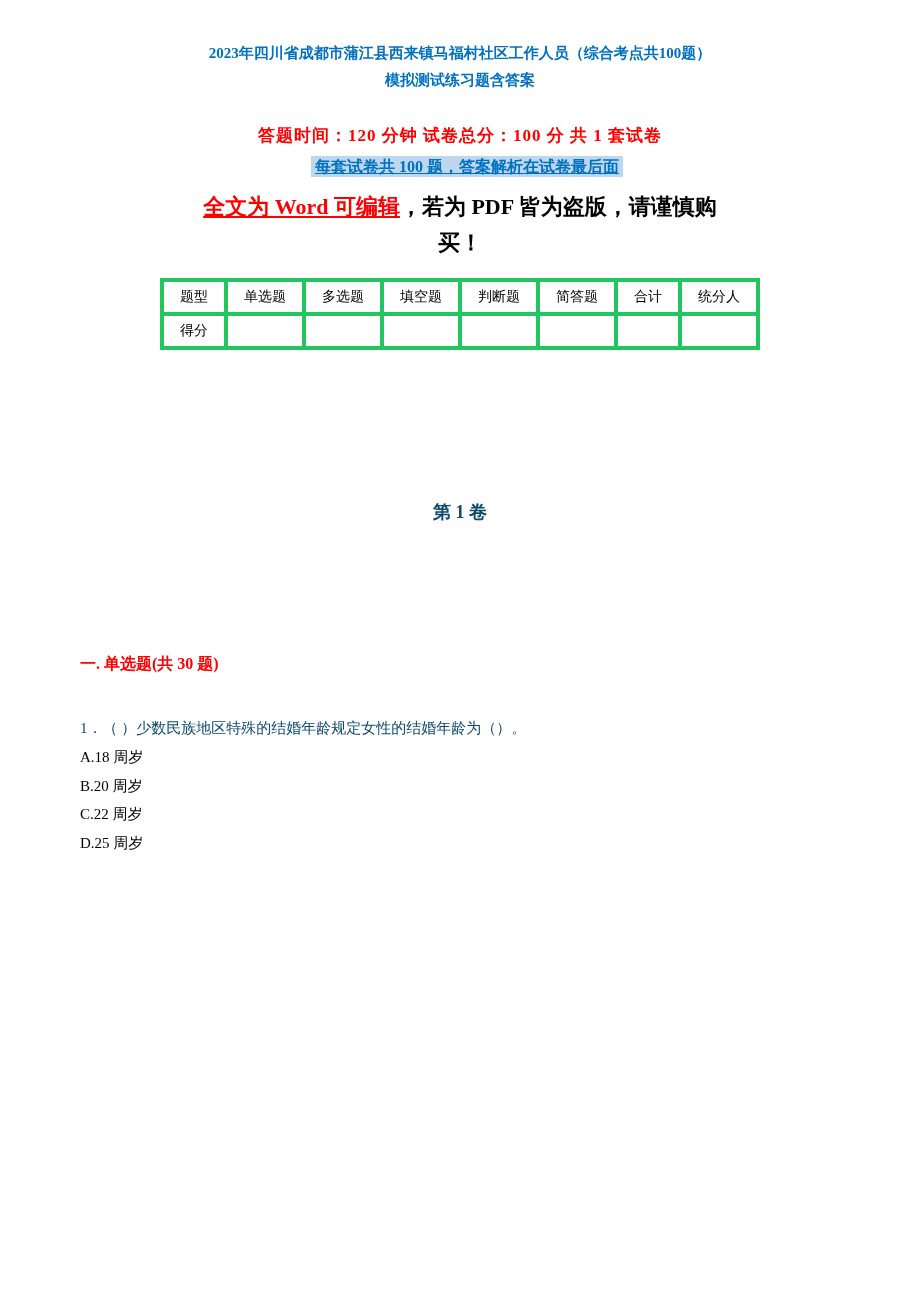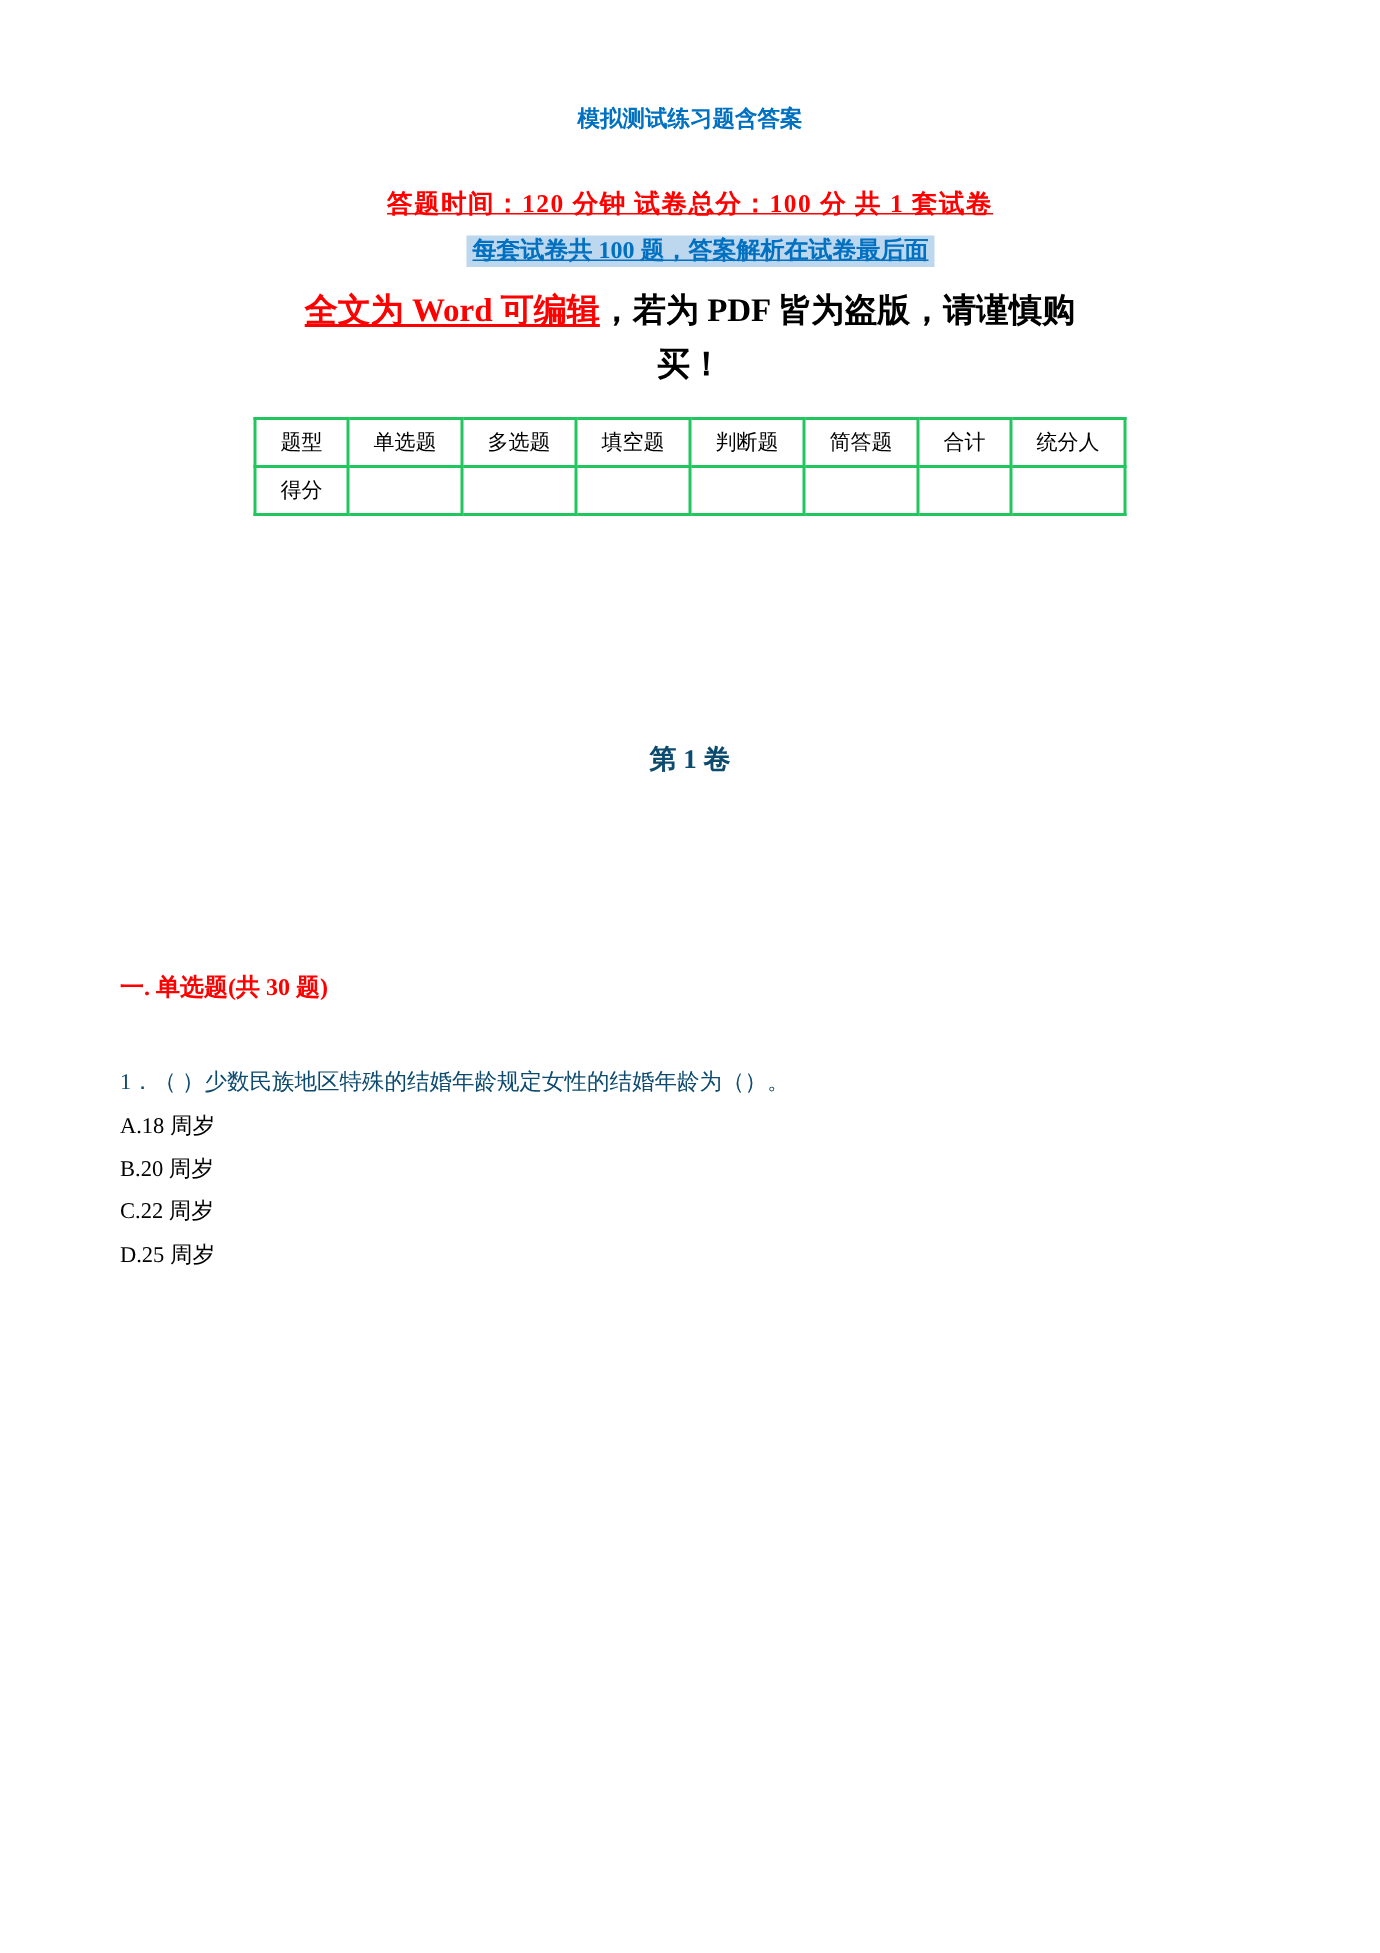--- a/index.html
+++ b/index.html
@@ -33,21 +33,20 @@
     .info-row {
       text-align: center;
       margin: 18px 0 10px 0;
     }
 
     .info-text {
       color: #ff0000;
       font-size: 17px;
       font-weight: bold;
       letter-spacing: 1px;
-      text-decoration: underline;
     }
 
     .highlight-row {
       text-align: center;
       margin: 10px 0;
     }
 
     .highlight-text {
       color: #0070c0;
       font-size: 16px;
@@ -94,21 +93,21 @@
       justify-content: center;
       margin: 20px 0 30px 0;
     }
 
     .score-table {
       border-collapse: collapse;
       font-size: 14px;
     }
 
     .score-table td {
-      border: 2px solid #22c55e;
+      border: 4px solid #22c55e;
       padding: 6px 16px;
       text-align: right;
       min-width: 60px;
       height: 32px;
       font-family: Liberation Serif, serif;
     }
 
     .score-table .header-row td {
       background: #ffffff;
     }
@@ -152,21 +151,21 @@
 
     .small-spacer {
       height: 20px;
     }
   </style>
 </head>
 <body>
 
 <div class="page-header">
   <div class="page-title">
-    <br>
+    <span>2023年四川省成都市蒲江县西来镇马福村社区工作人员（综合考点共100题）</span><br>
     <span>模拟测试练习题含答案</span>
   </div>
 </div>
 
 <div class="info-row">
   <span class="info-text">答题时间：120 分钟      试卷总分：100 分      共 1 套试卷</span>
 </div>
 
 <div class="highlight-row">
   <span class="highlight-text">每套试卷共 100 题，答案解析在试卷最后面</span>

